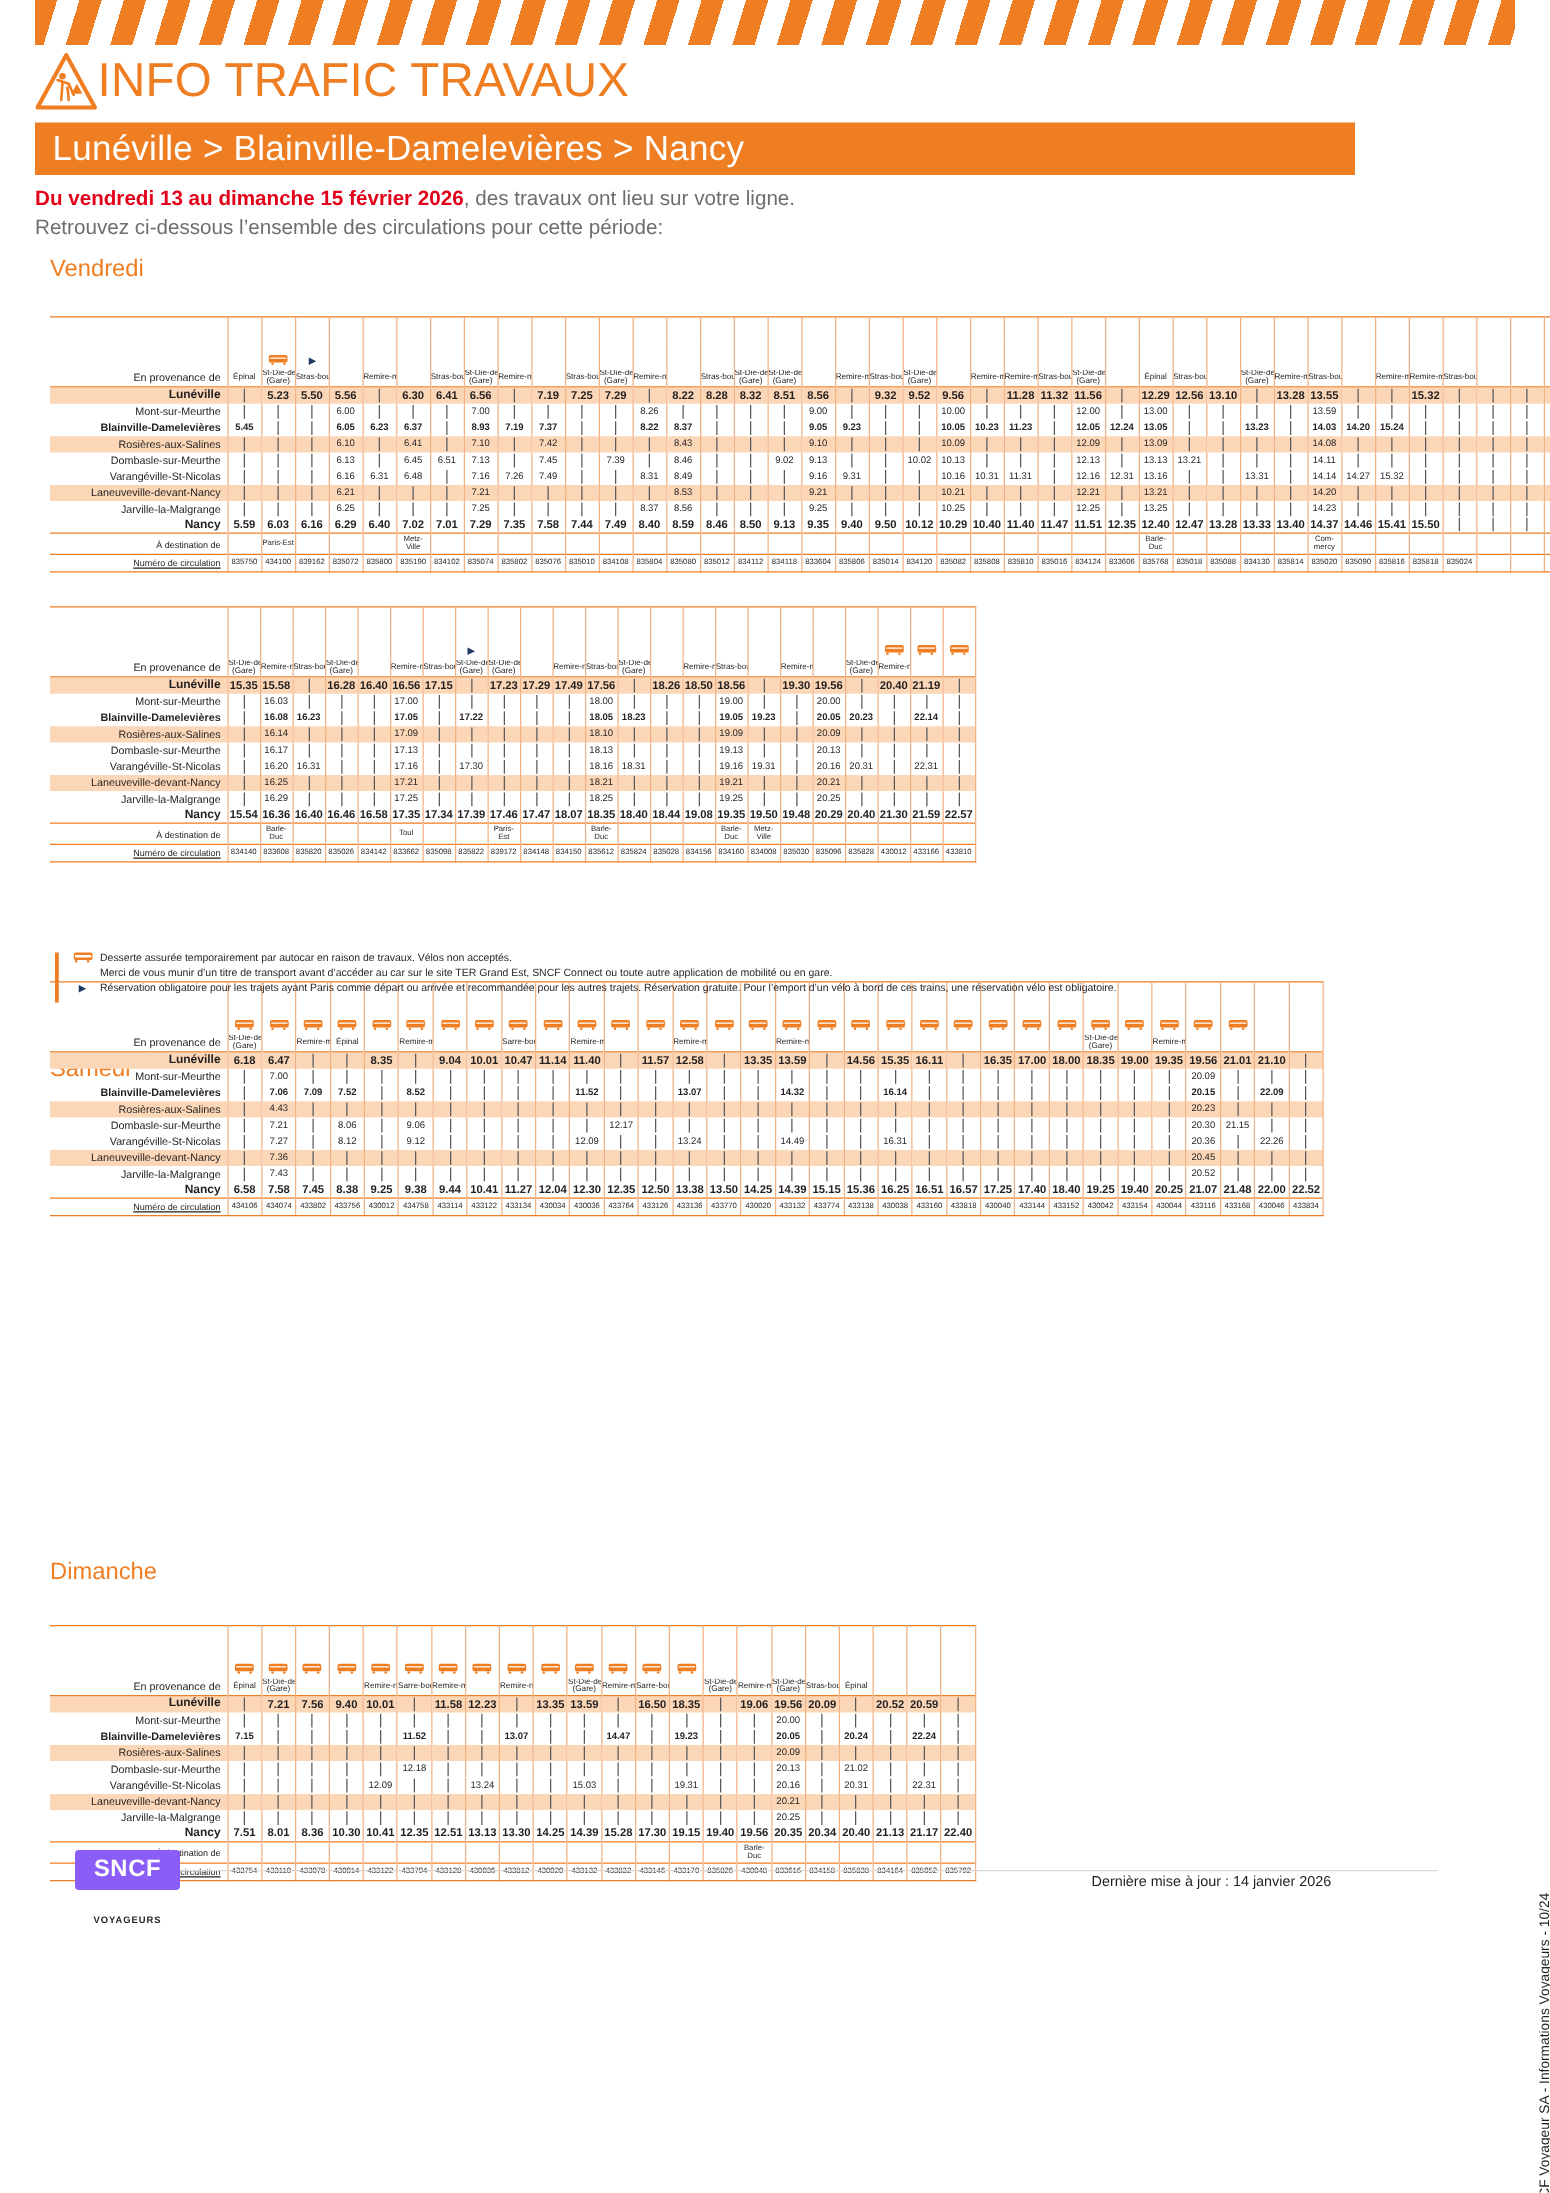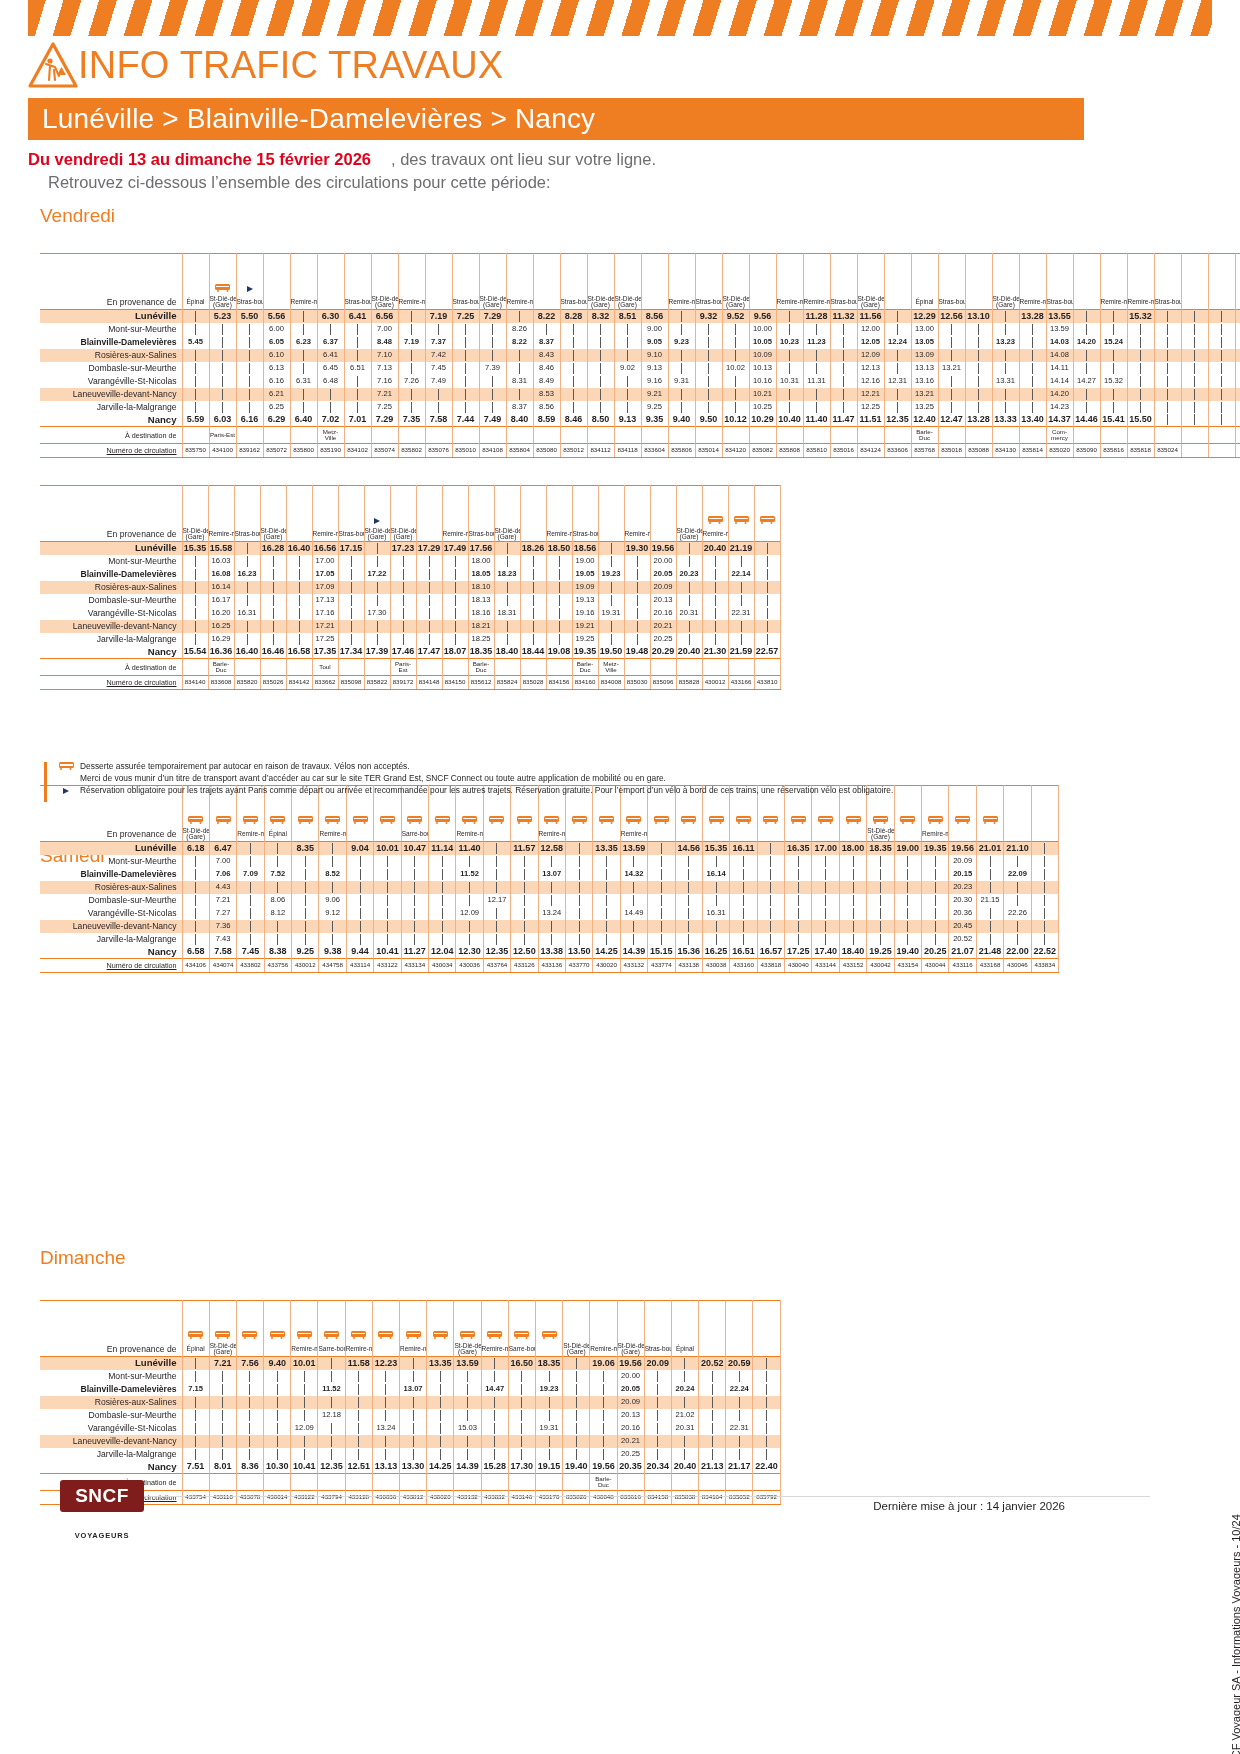--- a/index.html
+++ b/index.html
@@ -40,21 +40,21 @@
     background:#ef7d21; color:#fff;
     display:flex; align-items:center; padding-left:14px;
     font-size:28px; font-weight:400; letter-spacing:0.2px;
   }
 
   .intro {
     position:absolute; left:28px; top:148px; width:1100px;
     font-size:16.5px; line-height:1.42; color:#58595b;
   }
   .intro .red { color:#e2001a; font-weight:bold; }
-  .intro .grey { color:#6d6e71;padding-left:20px; }
+  .intro .grey { color:#6d6e71; }
 
   
   .day-heading {
     position:absolute; color:#ef7d21; font-size:19px; font-weight:400;
   }
 
   
   .tt {
     position:absolute;
     border-collapse:collapse;
@@ -134,21 +134,21 @@
     position:absolute; left:0; top:2px; width:2.5px; height:40px; background:#ef7d21;
   }
   .legend .ln { display:flex; gap:6px; align-items:flex-start; }
   .legend .gl { width:16px; flex:0 0 16px; text-align:center; padding-top:1px;}
 
   
   .sncf-logo {
     position:absolute; left:60px; top:1480px; width:84px; height:46px;
   }
   .sncf-logo .box {
-    width:84px;height:32px;background:#7f1d1d;border-radius:3px;
+    width:84px;height:32px;background:#8b5cf6;border-radius:3px;
     display:flex;align-items:center;justify-content:center;
     color:#fff;font-size:19px;font-weight:bold;letter-spacing:0.5px;
   }
   .sncf-logo .sub {
     margin-top:19px;font-size:7.5px;color:#231f20;font-weight:bold;letter-spacing:0.8px;
     text-align:center;
   }
   .footer-rule {
     position:absolute; left:60px; top:1496px; width:1090px; height:1px; background:#d8d8d8;
   }
@@ -548,21 +548,21 @@
           </td>
           <td>
             <span class="vline"></span>
           </td>
           <td>6.05</td>
           <td>6.23</td>
           <td>6.37</td>
           <td>
             <span class="vline"></span>
           </td>
-          <td>8.48</td>
+          <td>8.93</td>
           <td>7.19</td>
           <td>7.37</td>
           <td>
             <span class="vline"></span>
           </td>
           <td>
             <span class="vline"></span>
           </td>
           <td>8.22</td>
           <td>8.37</td>

